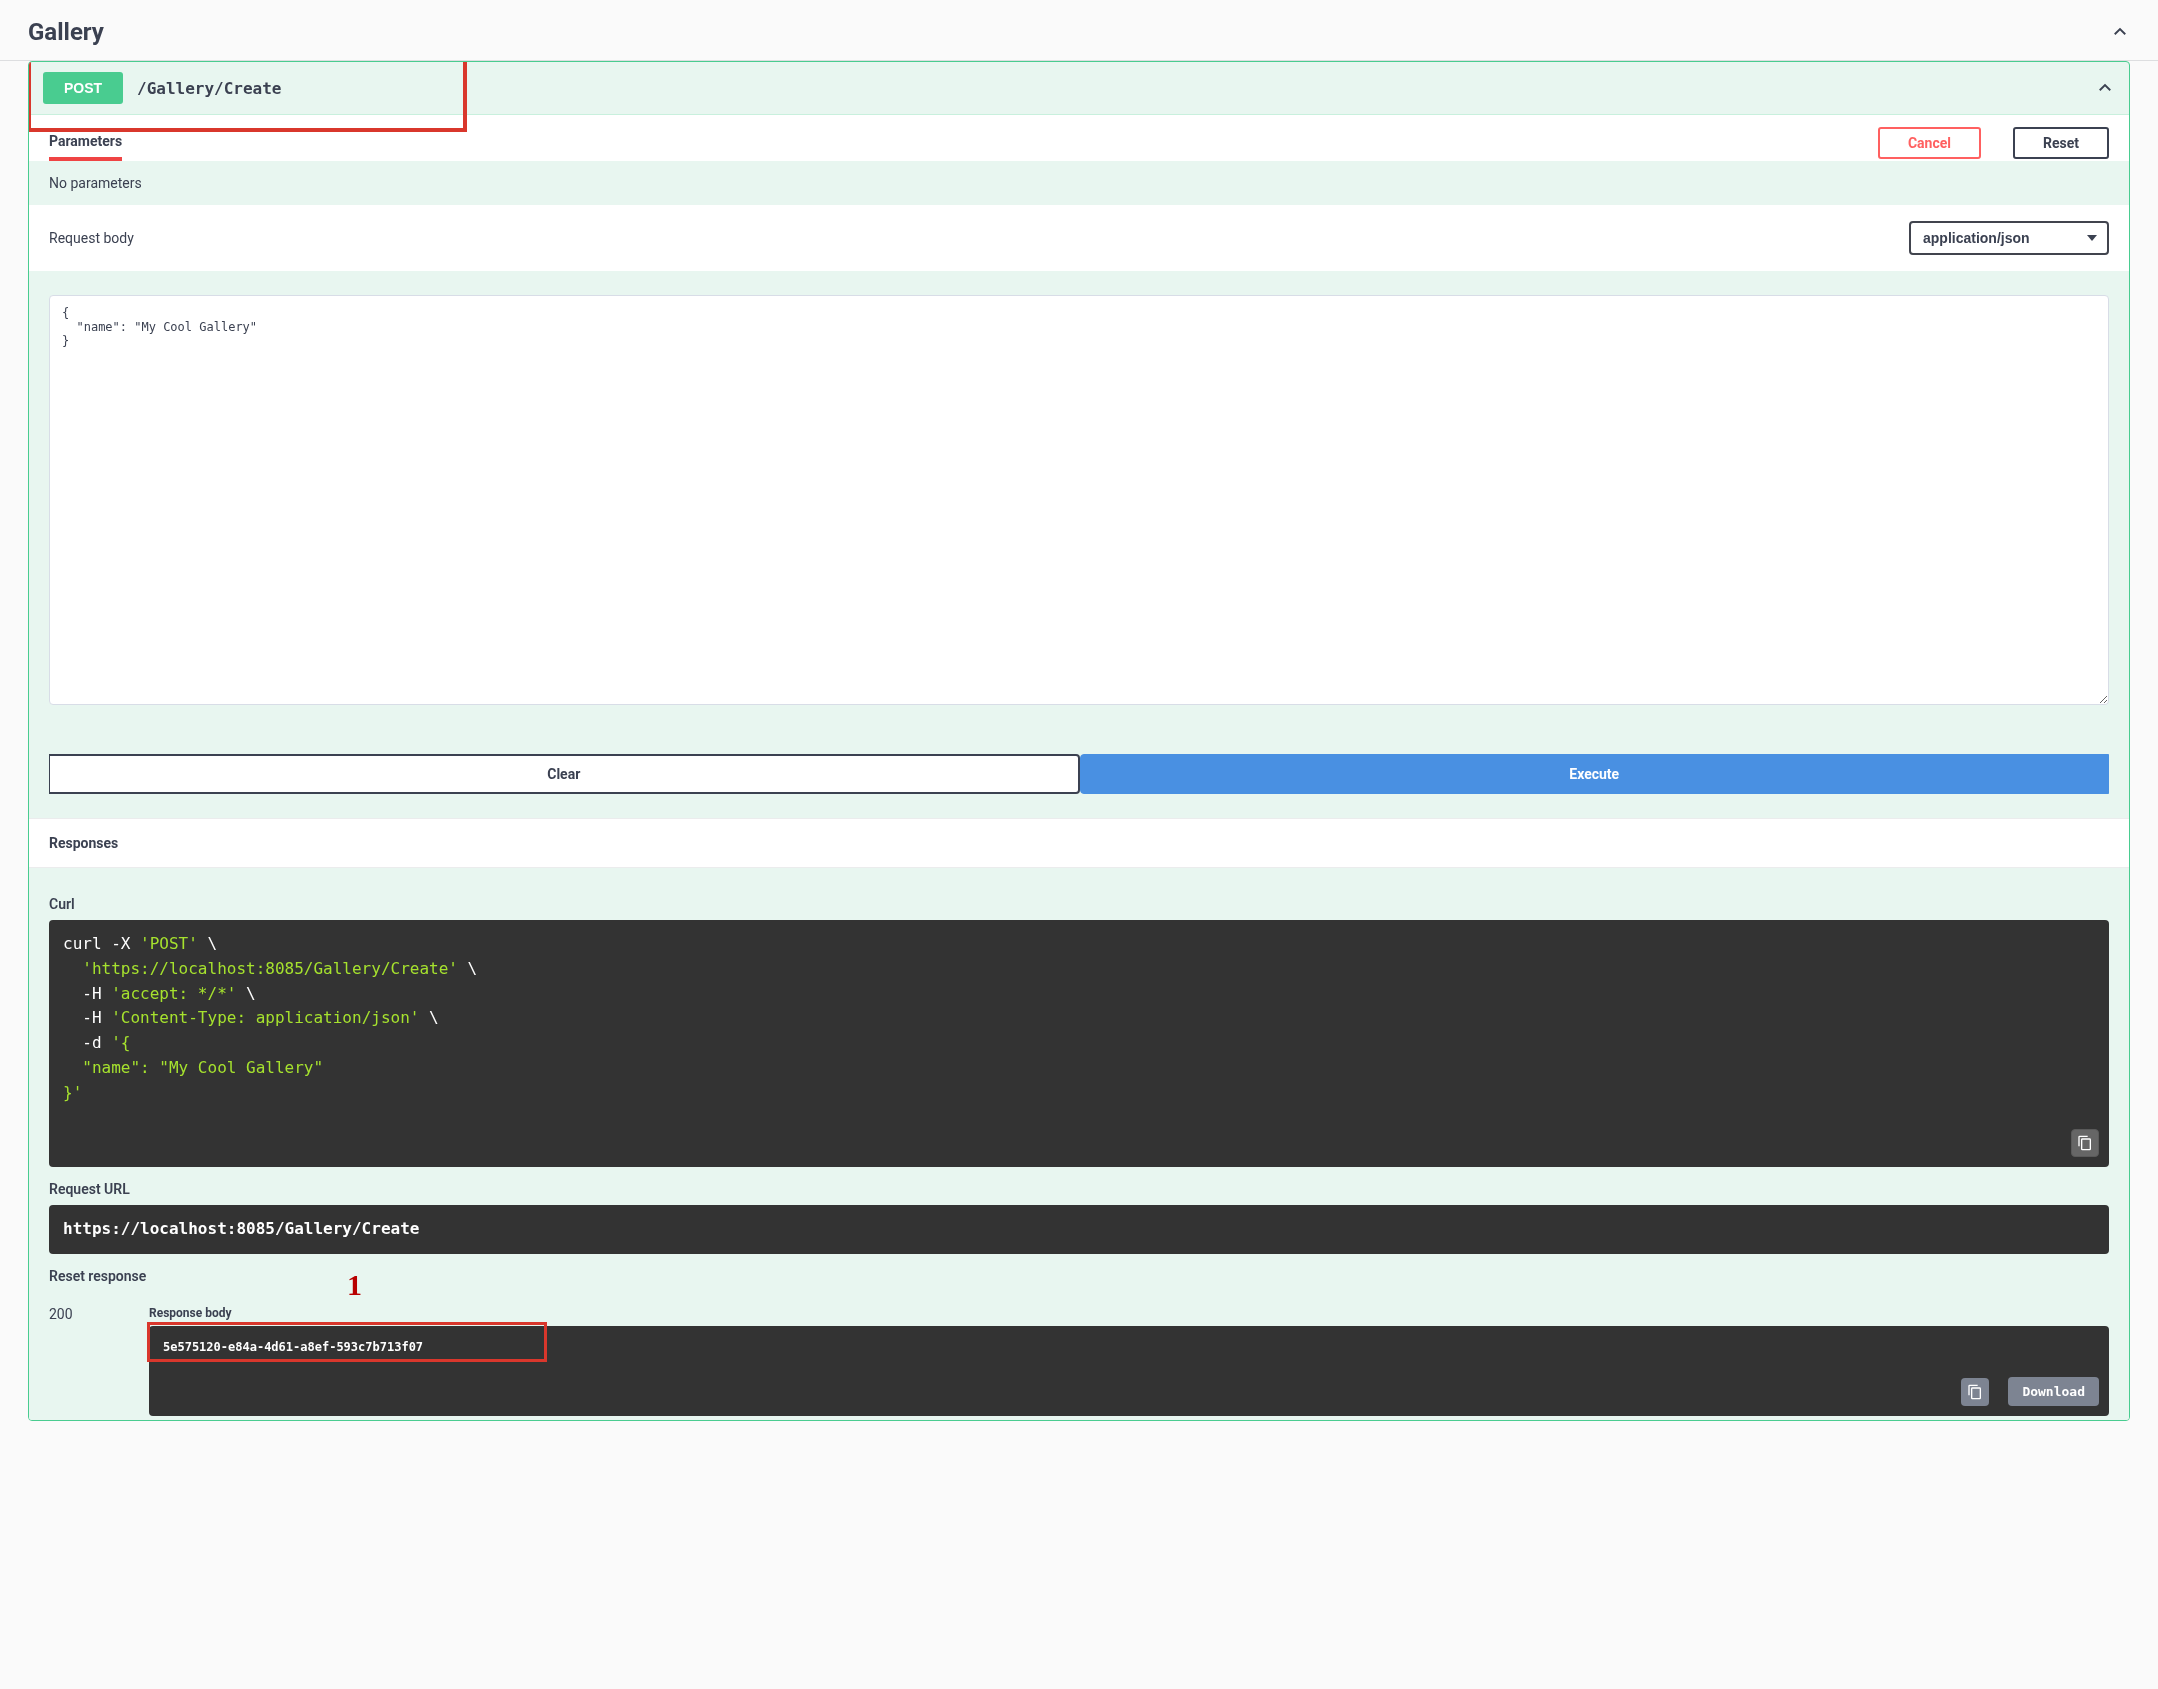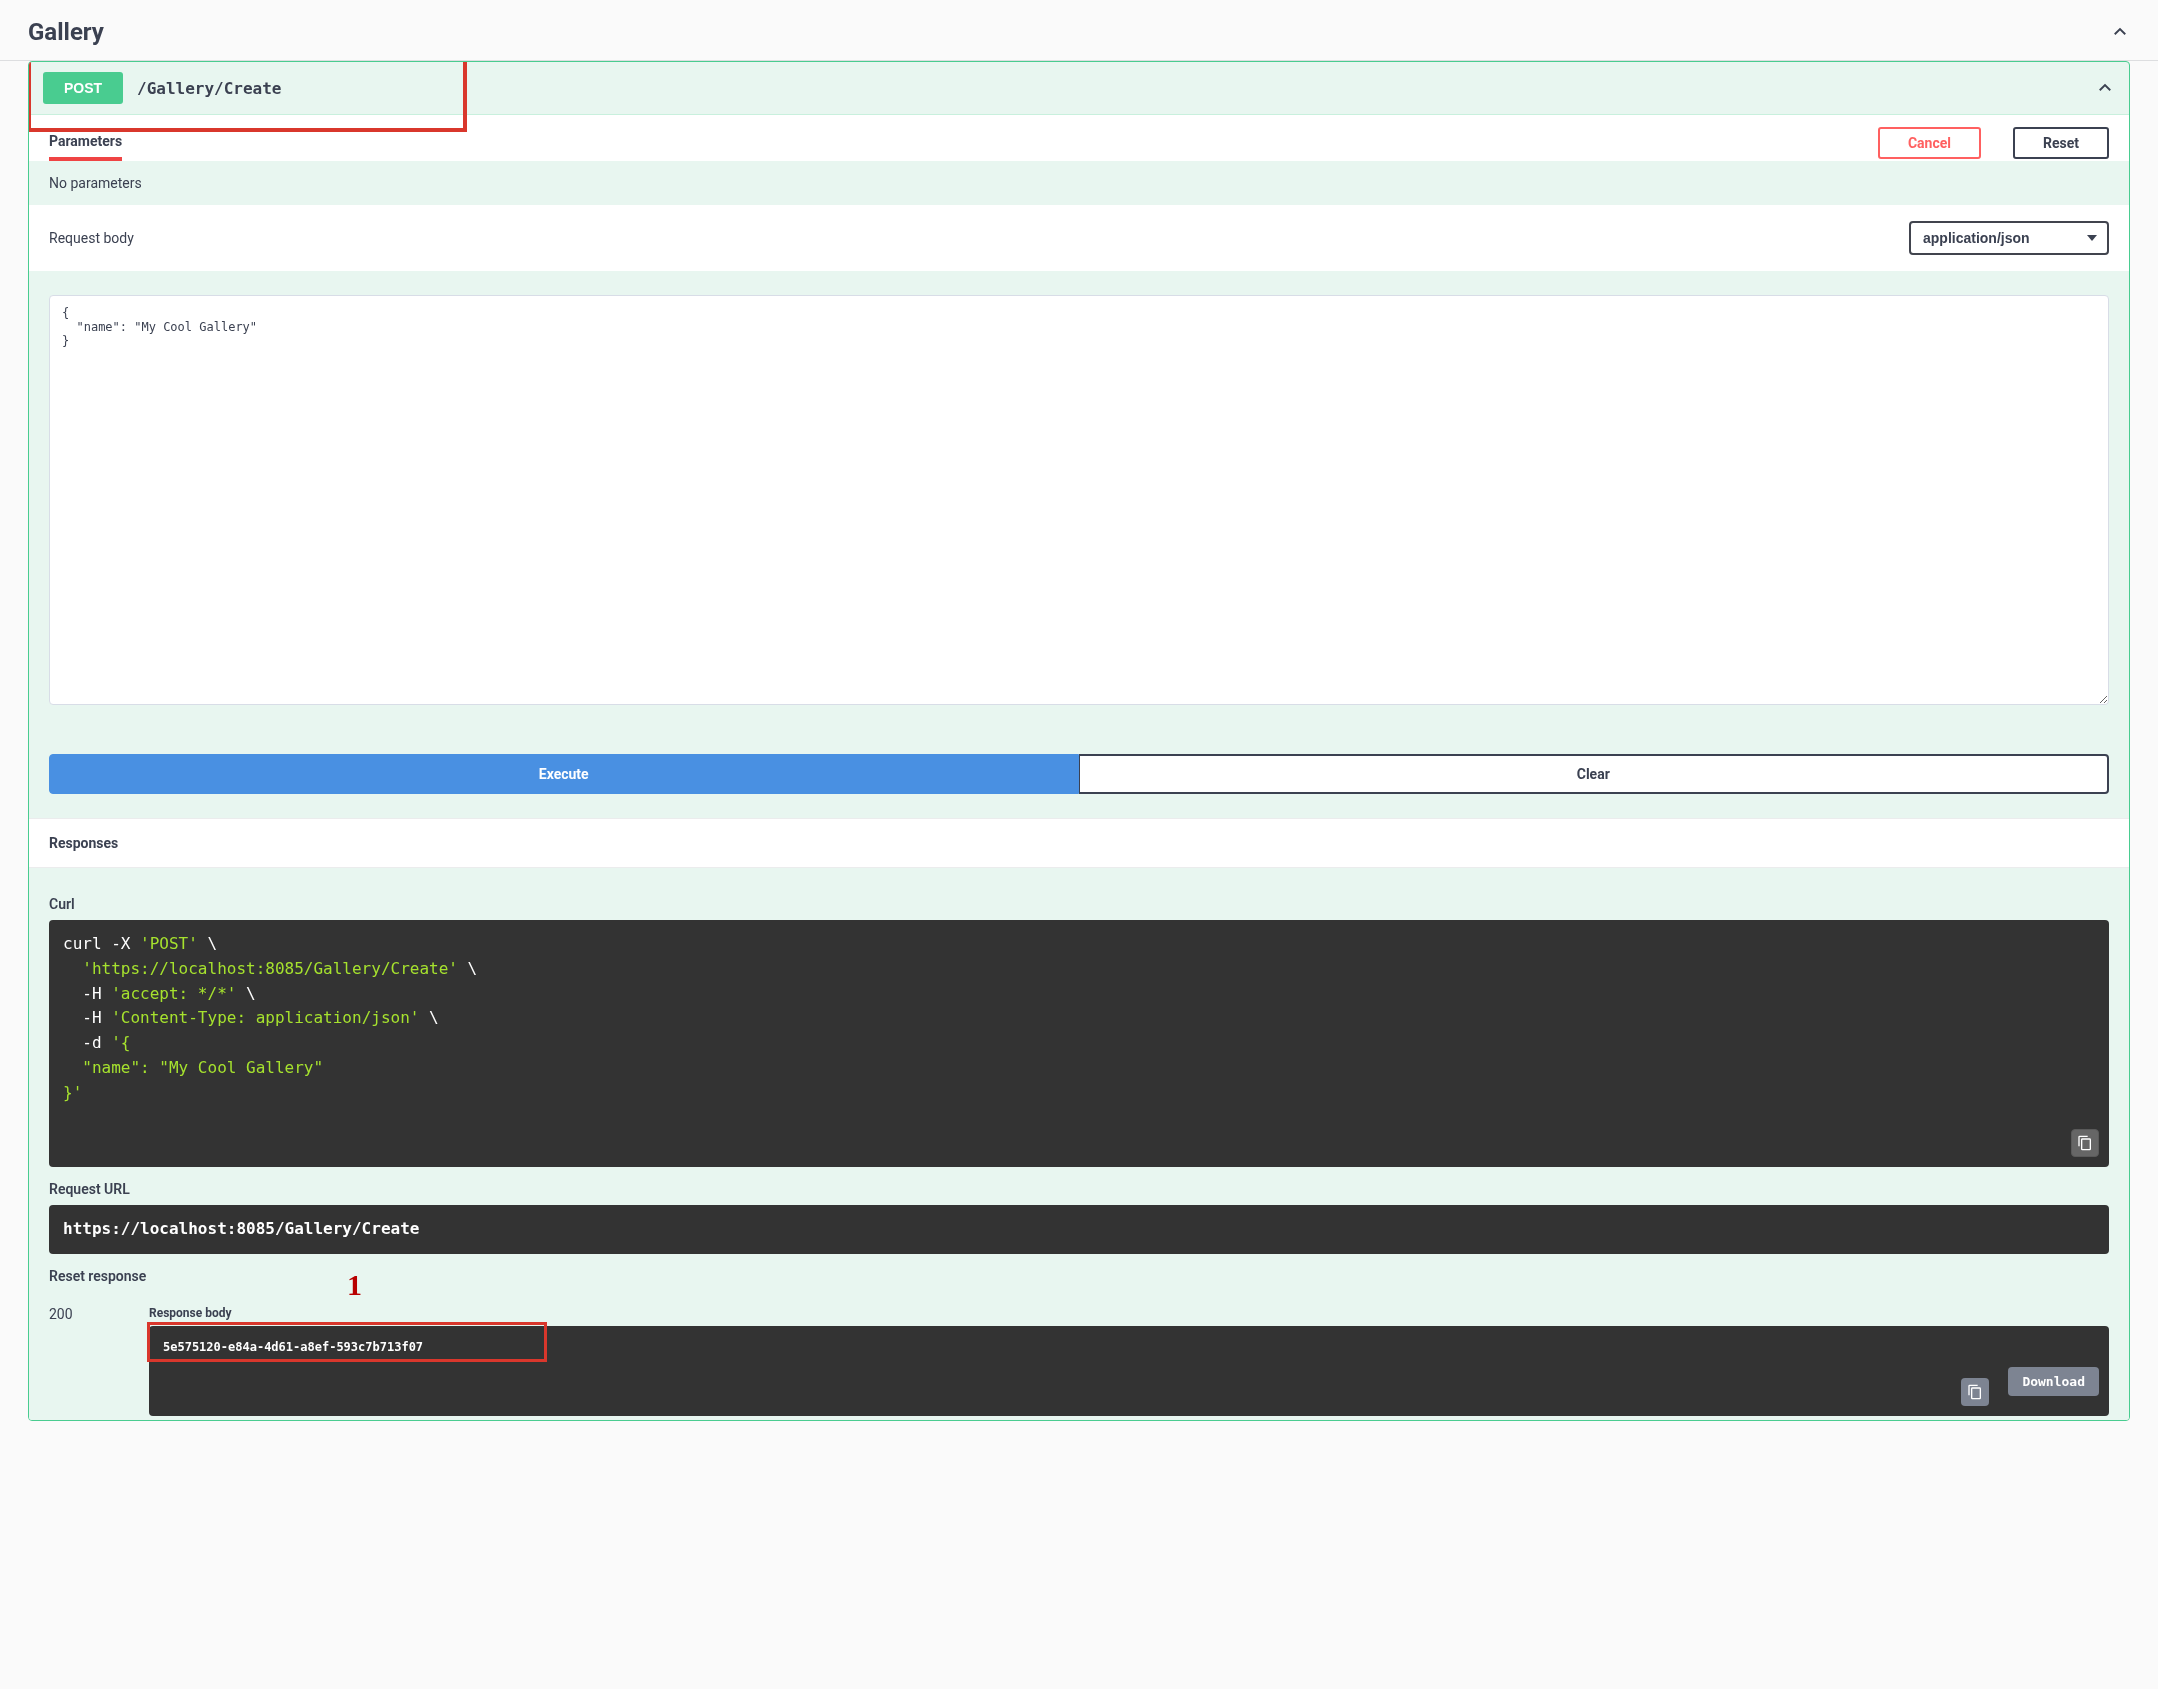--- a/index.html
+++ b/index.html
@@ -255,21 +255,21 @@
     padding: 14px 14px 46px 14px;
     font-family: ui-monospace, SFMono-Regular, Menlo, Consolas, monospace;
     font-size: 12px;
     color: #fff;
     position: relative;
     min-height: 90px;
   }
   .resp-body-text { font-weight: 700; }
   .dl-btn {
     position: absolute;
-    right: 10px; bottom: 20px;
+    right: 10px; bottom: 10px;
     background: #7d8492;
     color: #fff;
     border: none;
     border-radius: 4px;
     padding: 7px 14px;
     font-size: 13px;
     font-weight: 700;
     cursor: pointer;
     font-family: inherit;
   }
@@ -347,22 +347,22 @@
     </span>
   </div>
 
   <div class="body-editor-wrap">
     <textarea class="body-editor" style="">{
   "name": "My Cool Gallery"
 }</textarea>
   </div>
 
   <div class="exec-row">
+    <button class="exec-btn btn-clear">Clear</button>
     <button class="exec-btn btn-execute">Execute</button>
-    <button class="exec-btn btn-clear">Clear</button>
   </div>
 
   <div class="responses-hdr">Responses</div>
 
   <div class="resp-body">
     <div class="resp-label">Curl</div>
     <div class="dark-block"><span class="curl-flag">curl -X </span><span class="curl-str">'POST'</span><span class="curl-cont"> \</span>
 <span class="curl-flag">  </span><span class="curl-str">'https://localhost:8085/Gallery/Create'</span><span class="curl-cont"> \</span>
 <span class="curl-flag">  -H </span><span class="curl-str">'accept: */*'</span><span class="curl-cont"> \</span>
 <span class="curl-flag">  -H </span><span class="curl-str">'Content-Type: application/json'</span><span class="curl-cont"> \</span>

